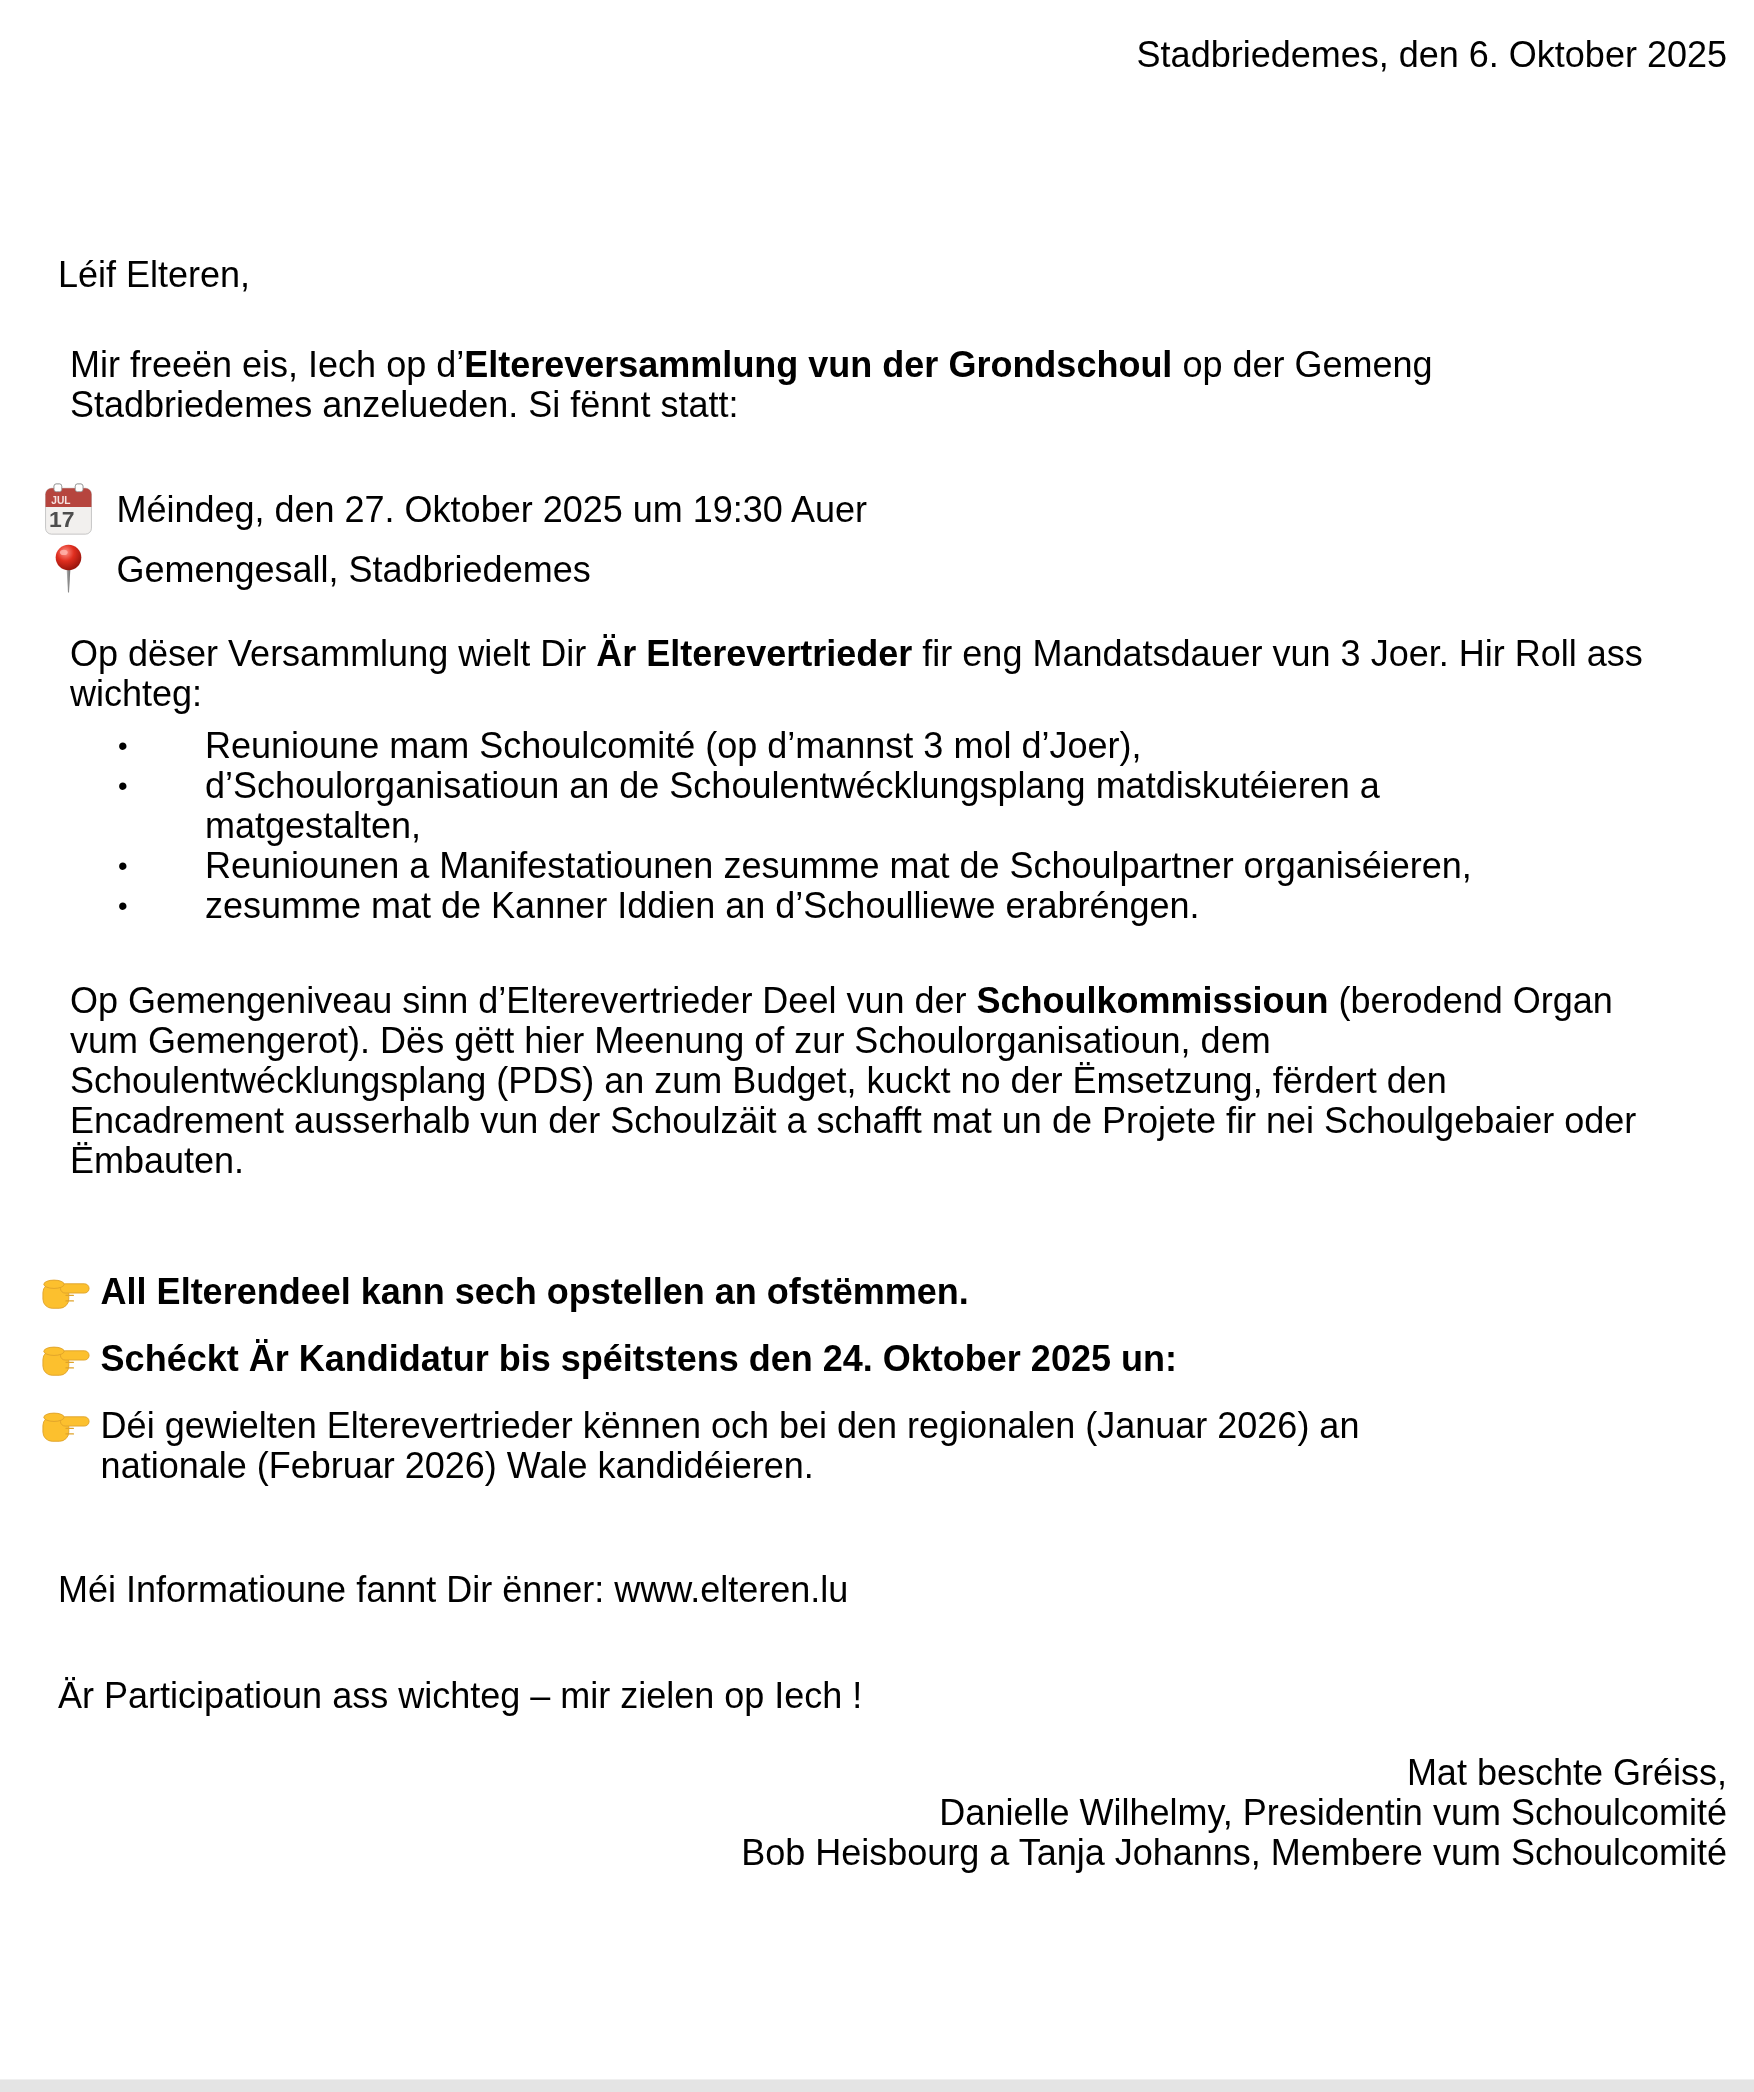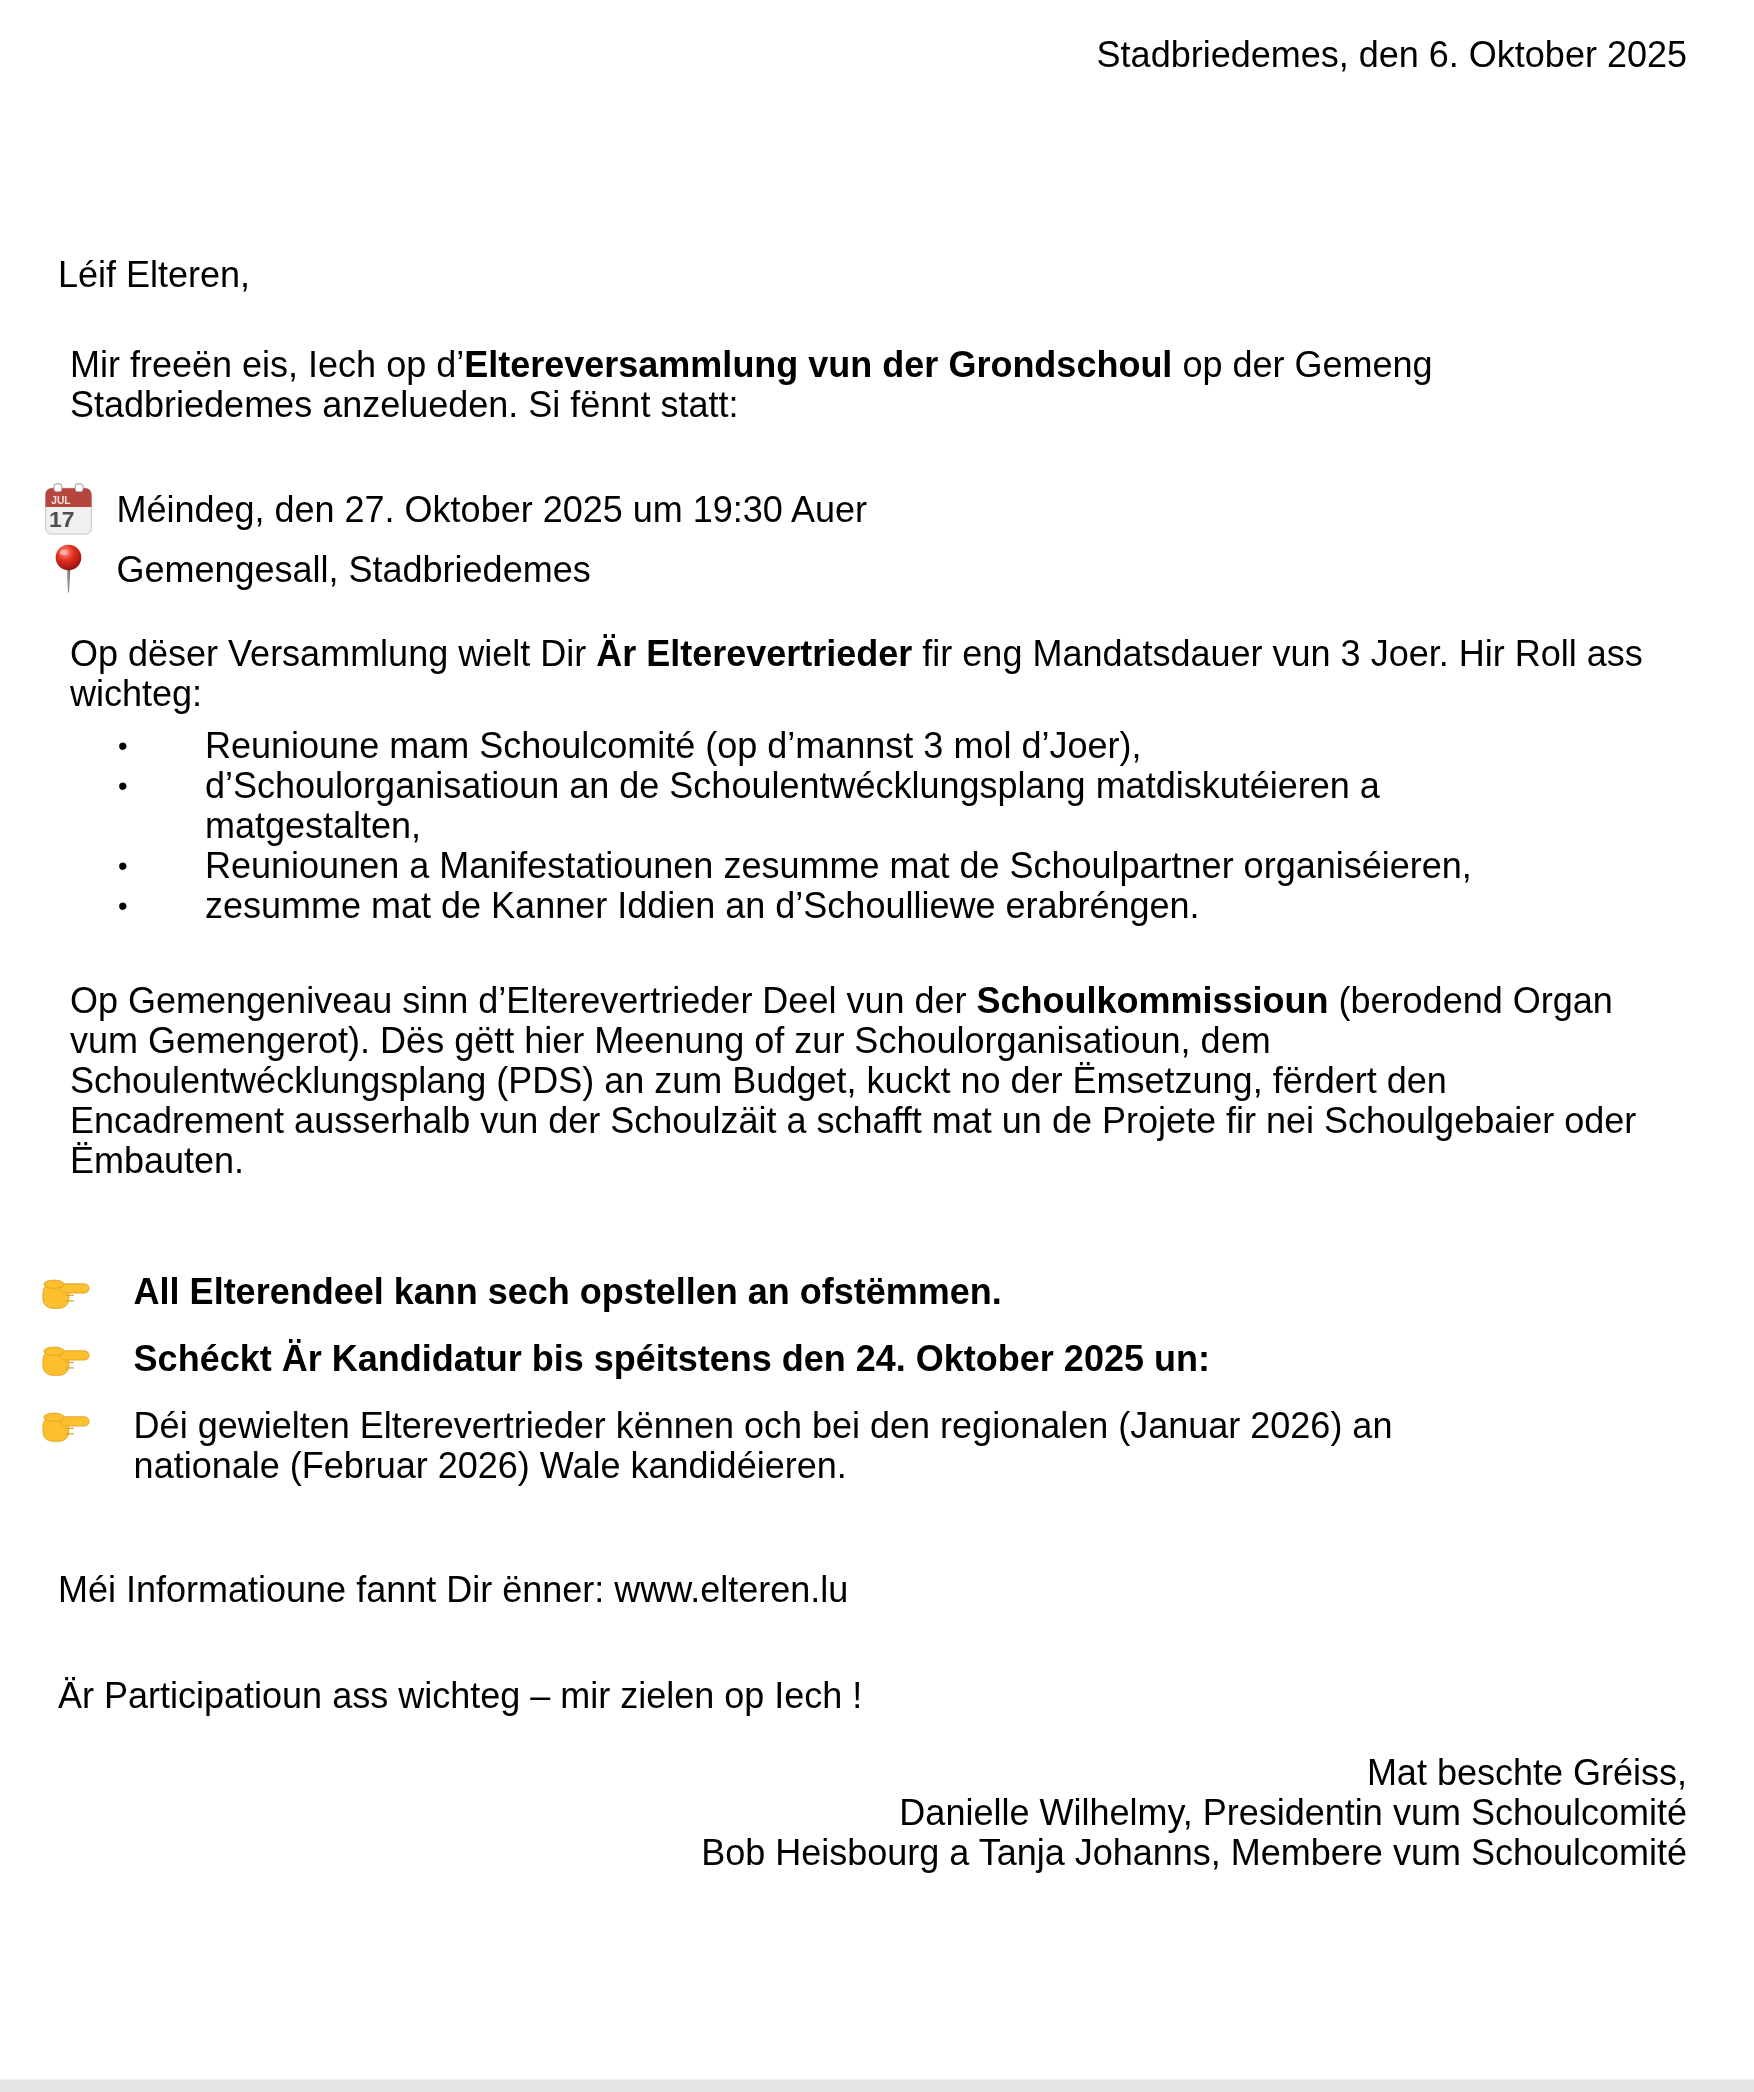--- a/index.html
+++ b/index.html
@@ -11,21 +11,21 @@
     overflow: hidden;
     font-family: "Liberation Sans", "DejaVu Sans", sans-serif;
     font-size: 36px;
     line-height: 40px;
     color: #000000;
     -webkit-font-smoothing: antialiased;
   }
   .page {
     position: absolute;
     inset: 0;
-    padding: 35px 67px 0 58px;
+    padding: 35px 27px 0 58px;
     box-sizing: border-box;
   }
   .pre { white-space: pre-line; }
   .date-line { text-align: right; }
   .greeting { margin-top: 180px; }
   .intro { margin-top: 50px; margin-bottom: 0; }
   p { margin: 12px; }
   b { font-weight: bold; }
 
   .event-block { margin-top: 58px; }
@@ -58,21 +58,20 @@
     line-height: 40px;
   }
   .bullet-text { flex: 1 1 auto; }
 
   .committee { margin-top: 55px; }
 
   .callout {
     display: flex;
     align-items: flex-start;
     margin-left: -16.4px;
-    gap: 33px;
   }
   .callout-1 { margin-top: 91px; }
   .callout-2 { margin-top: 19px; }
   .callout-3 { margin-top: 19px; }
   .callout-icon {
     width: 48px;
     flex: 0 0 auto;
     margin-right: 11px;
     margin-top: 2.7px;
   }

